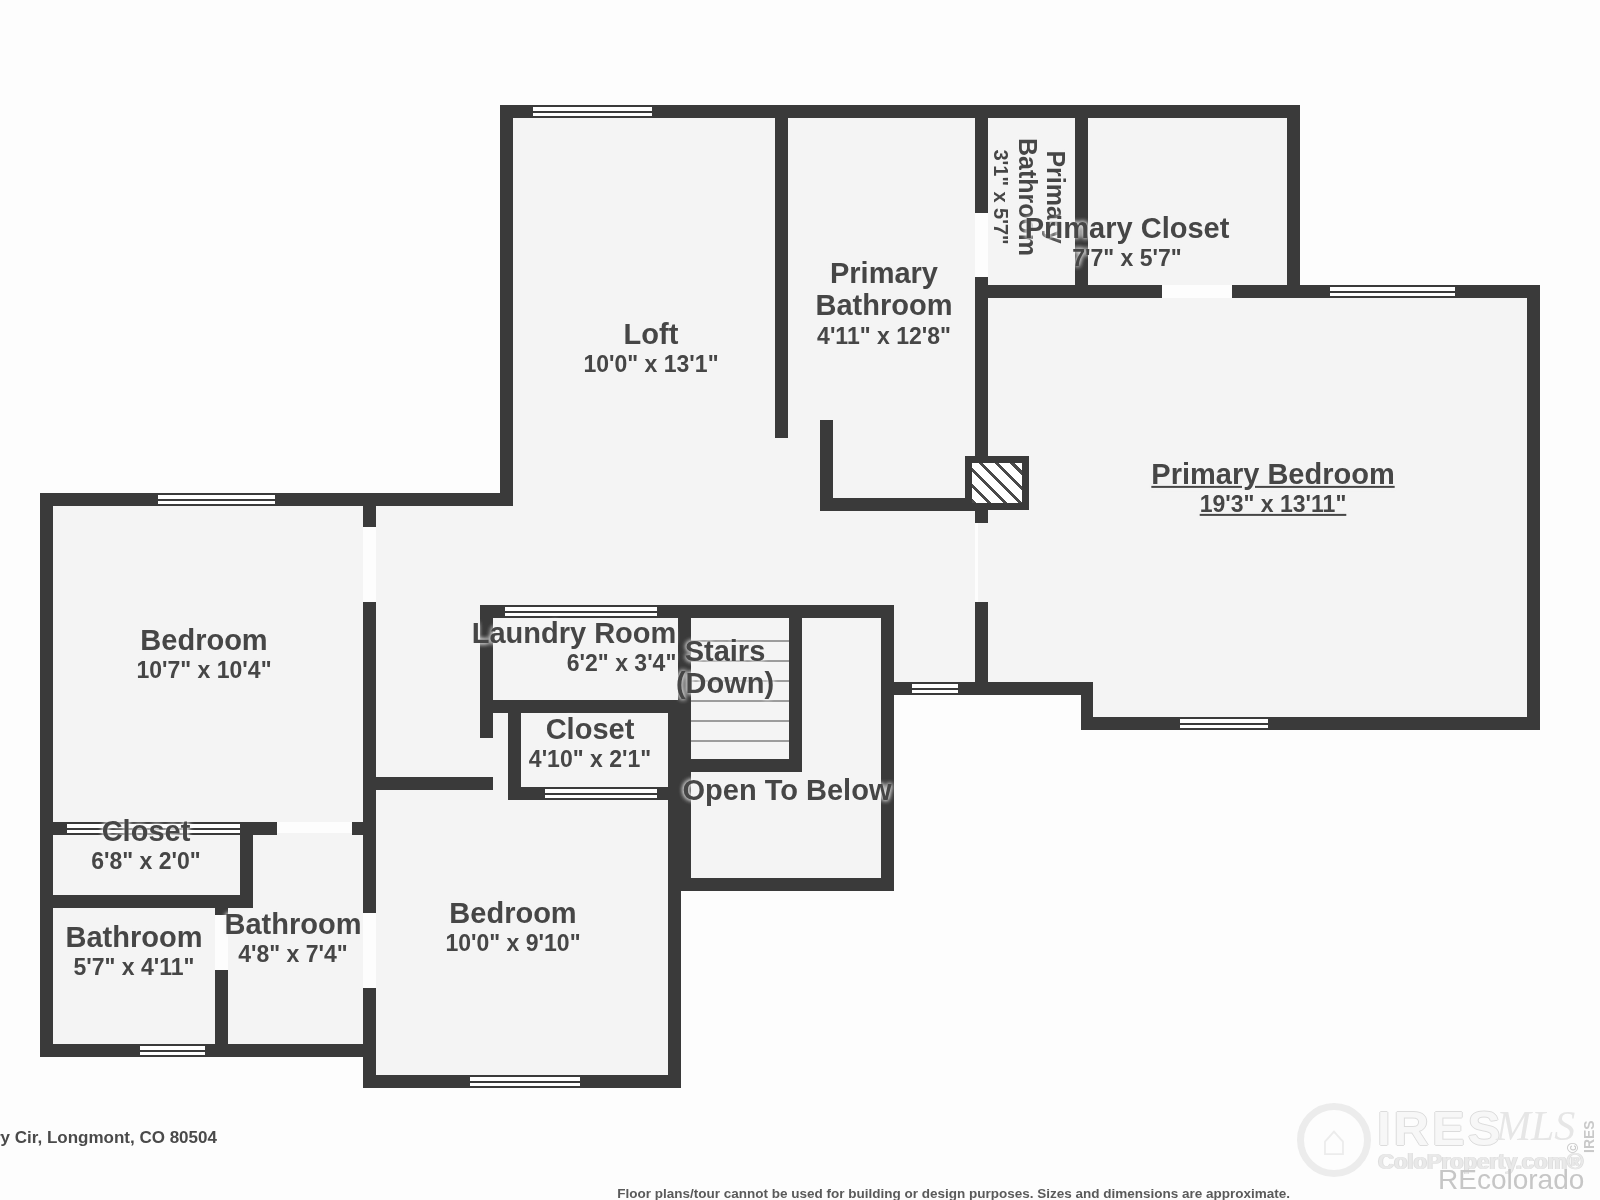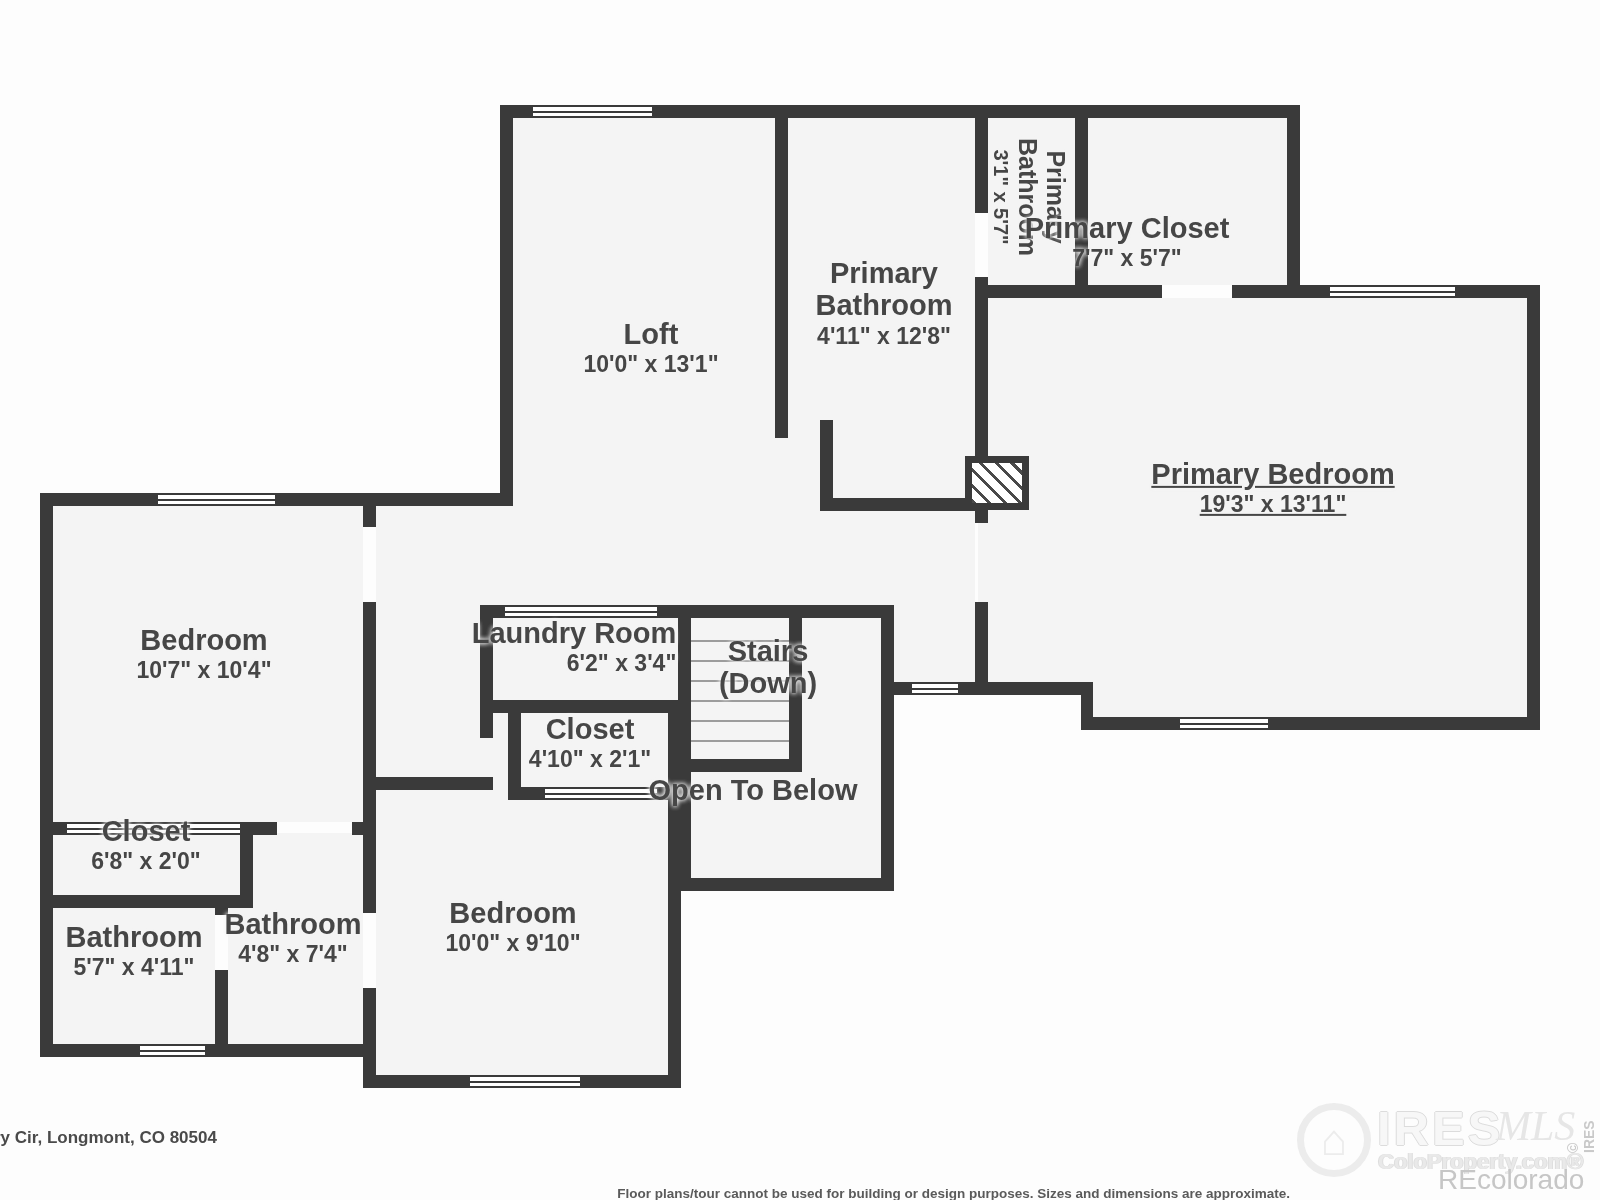--- a/index.html
+++ b/index.html
@@ -151,29 +151,29 @@
     <span class="dims">19'3" x 13'11"</span>
   </div>
   <div class="room-label" style="left:204px;top:654px;">
     <span class="nm">Bedroom</span>
     <span class="dims">10'7" x 10'4"</span>
   </div>
   <div class="room-label" style="left:574px;top:647px;text-align:right;">
     <span class="nm">Laundry Room</span>
     <span class="dims">6'2" x 3'4"</span>
   </div>
-  <div class="room-label" style="left:725px;top:667px;margin-left:43px;">
+  <div class="room-label" style="left:725px;top:667px;">
     <span class="nm">Stairs</span>
     <span class="nm">(Down)</span>
   </div>
   <div class="room-label" style="left:590px;top:743px;">
     <span class="nm">Closet</span>
     <span class="dims">4'10" x 2'1"</span>
   </div>
-  <div class="room-label" style="left:753px;top:790px;">
+  <div class="room-label" style="left:787px;top:790px;">
     <span class="nm">Open To Below</span>
   </div>
   <div class="room-label" style="left:146px;top:845px;">
     <span class="nm">Closet</span>
     <span class="dims">6'8" x 2'0"</span>
   </div>
   <div class="room-label" style="left:134px;top:951px;">
     <span class="nm">Bathroom</span>
     <span class="dims">5'7" x 4'11"</span>
   </div>

